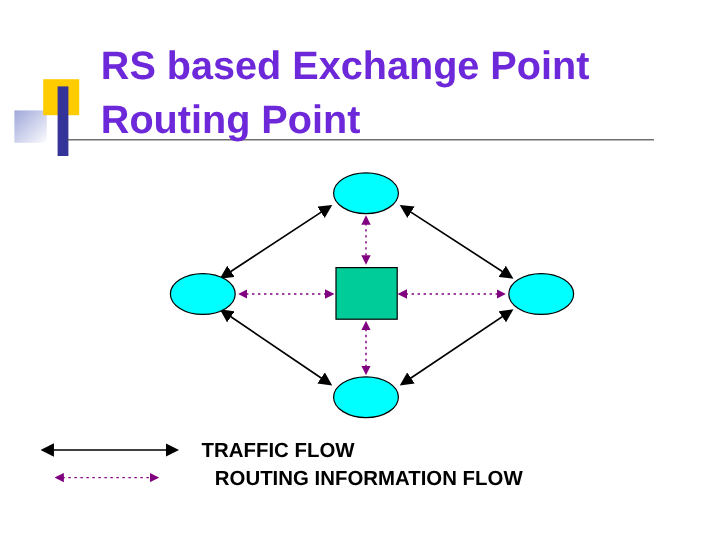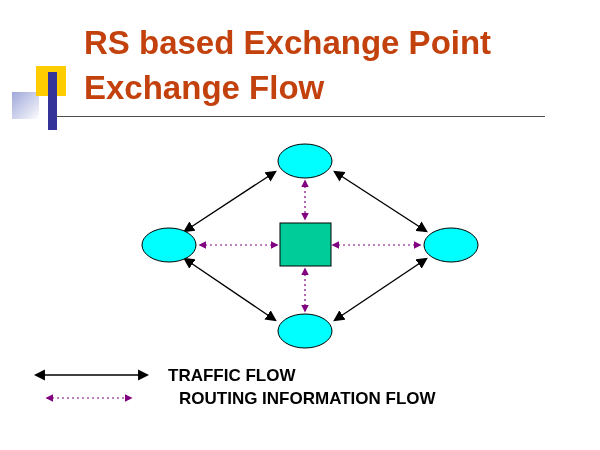--- a/index.html
+++ b/index.html
@@ -6,23 +6,23 @@
   .slide{
     position:relative;
     width:600px;height:450px;
     background:#ffffff;
     overflow:hidden;
     font-family:"Liberation Sans", sans-serif;
   }
   
   .title{
     position:absolute;
-    left:84px;top:20px;
+    left:84px;top:32px;
     width:500px;
-    color:#c2410c;
+    color:#6d28d9;
     font-size:33px;
     font-weight:bold;
     line-height:45px;
     letter-spacing:0px;
   }
   
   .deco-grad{
     position:absolute;left:12px;top:92px;width:27px;height:27px;
     background:linear-gradient(135deg,#9fa8da 0%,#e8eaf6 80%,#ffffff 100%);
   }
@@ -55,21 +55,21 @@
 
 <div class="slide">
 
   <div class="deco-grad"></div>
   <div class="deco-yellow"></div>
   <div class="deco-bar"></div>
   <div class="title-rule"></div>
 
   <div class="title">
     <div>RS based Exchange Point</div>
-    <div>Exchange Flow</div>
+    <div>Routing Point</div>
   </div>
 
   <svg class="diagram-svg" viewBox="0 0 600 320">
     <defs>
       <marker id="arrow-black" viewBox="0 0 10 10" refX="8" refY="5" markerWidth="8" markerHeight="8" orient="auto-start-reverse">
         <path d="M0,0 L10,5 L0,10 z" fill="#000000"></path>
       </marker>
       <marker id="arrow-purple" viewBox="0 0 10 10" refX="8" refY="5" markerWidth="6.5" markerHeight="6.5" orient="auto-start-reverse">
         <path d="M0,0 L10,5 L0,10 z" fill="#800080"></path>
       </marker>

